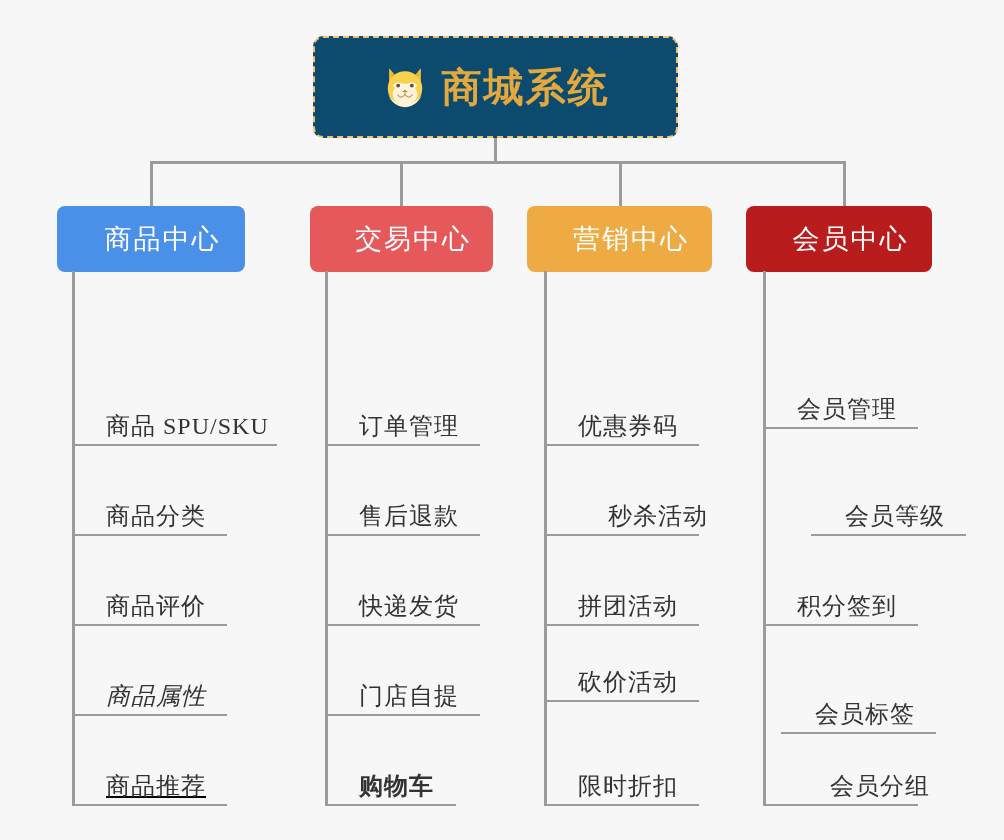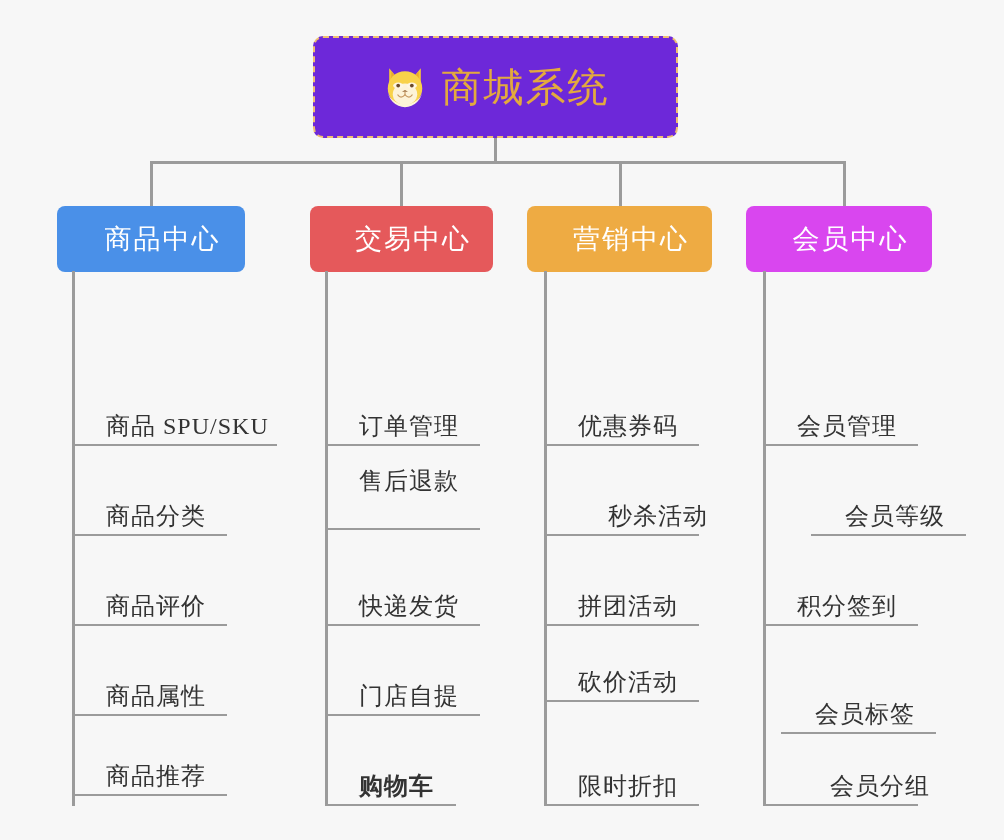--- a/index.html
+++ b/index.html
@@ -77,21 +77,21 @@
     letter-spacing:1px;
     white-space:nowrap;
     line-height:1.1;
   }
 </style>
 </head>
 <body style="background: rgb(247, 247, 247);">
 
 <div id="chart">
 
-  <div class="root-node" style="border-color: rgb(240, 192, 112); background: #6d28d9;">
+  <div class="root-node" style="border-color: rgb(240, 192, 112); background: #0c4a6e; font-weight: bold;">
     <svg class="shiba" viewBox="0 0 64 64">
       <path d="M10 6 L10 26 L22 20 Z" fill="#f5c53a"></path>
       <path d="M54 6 L54 26 L42 20 Z" fill="#f5c53a"></path>
       <path d="M13 10 L13 24 L21 20 Z" fill="#e8a92e"></path>
       <path d="M51 10 L51 24 L43 20 Z" fill="#e8a92e"></path>
       <circle cx="32" cy="34" r="24" fill="#f8d24a"></circle>
       <path d="M8 36 a24 24 0 0 0 48 0 a24 20 0 0 1 -48 0 Z" fill="#fdf3d8"></path>
       <ellipse cx="32" cy="42" rx="17" ry="15" fill="#fdf3d8"></ellipse>
       <ellipse cx="22.5" cy="30" rx="7" ry="4.2" fill="#fdf6e2"></ellipse>
       <ellipse cx="41.5" cy="30" rx="7" ry="4.2" fill="#fdf6e2"></ellipse>
@@ -115,52 +115,52 @@
 
   <div class="cat-box" style="left: 57px; top: 206px; width: 188px; background: rgb(74, 144, 232);">
     <span>商品中心</span>
   </div>
   <div class="cat-box" style="left: 527px; top: 206px; width: 185px; background: rgb(238, 171, 67);">
     <span>营销中心</span>
   </div>
   <div class="cat-box" style="left: 310px; top: 206px; width: 183px; background: rgb(229, 89, 91);">
     <span>交易中心</span>
   </div>
-  <div class="cat-box" style="left: 746px; top: 206px; width: 186px; background: #d946ef;">
+  <div class="cat-box" style="left: 746px; top: 206px; width: 186px; background: #b91c1c;">
     <span>会员中心</span>
   </div>
 
   <div class="branch" style="left:72px;">
     <div class="trunk" style="height: 535px; background: rgb(155, 155, 155);"></div>
     <div class="leaf" style="top: 85px; width: 205px; border-bottom-color: rgb(155, 155, 155); font-family: Liberation Serif, serif;">
       <span class="leaf-label">商品 SPU/SKU</span>
     </div>
     <div class="leaf" style="top: 175px; width: 155px; border-bottom-color: rgb(155, 155, 155);">
       <span class="leaf-label">商品分类</span>
     </div>
     <div class="leaf" style="top: 265px; width: 155px; border-bottom-color: rgb(155, 155, 155);">
       <span class="leaf-label">商品评价</span>
     </div>
-    <div class="leaf" style="top: 355px; width: 155px; border-bottom-color: rgb(155, 155, 155);">
+    <div class="leaf" style="top: 355px; width: 155px; border-bottom-color: rgb(155, 155, 155); font-style: italic;">
       <span class="leaf-label">商品属性</span>
     </div>
-    <div class="leaf" style="top: 435px; width: 155px; border-bottom-color: rgb(155, 155, 155);">
+    <div class="leaf" style="top: 445px; width: 155px; border-bottom-color: rgb(155, 155, 155); text-decoration: underline;">
       <span class="leaf-label">商品推荐</span>
     </div>
     <div class="leaf" style="top: 535px; width: 155px; border-bottom-color: rgb(155, 155, 155);">
       
     </div>
   </div>
 
   <div class="branch" style="left:325px;">
     <div class="trunk" style="height: 535px; background: rgb(155, 155, 155);"></div>
     <div class="leaf" style="top: 85px; width: 155px; border-bottom-color: rgb(155, 155, 155);">
       <span class="leaf-label">订单管理</span>
     </div>
-    <div class="leaf" style="top: 169px; width: 155px; border-bottom-color: rgb(155, 155, 155); align-items: center;">
+    <div class="leaf" style="top: 175px; width: 155px; border-bottom-color: rgb(155, 155, 155);">
       <span class="leaf-label">售后退款</span>
     </div>
     <div class="leaf" style="top: 265px; width: 155px; border-bottom-color: rgb(155, 155, 155);">
       <span class="leaf-label">快递发货</span>
     </div>
     <div class="leaf" style="top: 355px; width: 155px; border-bottom-color: rgb(155, 155, 155);">
       <span class="leaf-label">门店自提</span>
     </div>
     <div class="leaf" style="top: 445px; width: 131px; border-bottom-color: rgb(155, 155, 155); font-weight: bold;">
       <span class="leaf-label">购物车</span>
@@ -187,21 +187,21 @@
     <div class="leaf" style="top: 445px; width: 155px; border-bottom-color: rgb(155, 155, 155);">
       <span class="leaf-label">限时折扣</span>
     </div>
     <div class="leaf" style="top: 535px; width: 131px; border-bottom-color: rgb(155, 155, 155);">
       
     </div>
   </div>
 
   <div class="branch" style="left:763px;">
     <div class="trunk" style="height: 535px; background: rgb(155, 155, 155);"></div>
-    <div class="leaf" style="top: 85px; width: 155px; border-bottom-color: rgb(155, 155, 155);">
+    <div class="leaf" style="top: 68px; width: 155px; border-bottom-color: rgb(155, 155, 155);">
       <span class="leaf-label">会员管理</span>
     </div>
     <div class="leaf" style="top: 175px; width: 155px; border-bottom-color: rgb(155, 155, 155); margin-left: 48px;">
       <span class="leaf-label">会员等级</span>
     </div>
     <div class="leaf" style="top: 265px; width: 155px; border-bottom-color: rgb(155, 155, 155);">
       <span class="leaf-label">积分签到</span>
     </div>
     <div class="leaf" style="top: 373px; width: 155px; border-bottom-color: rgb(155, 155, 155); margin-left: 18px;">
       <span class="leaf-label">会员标签</span>

